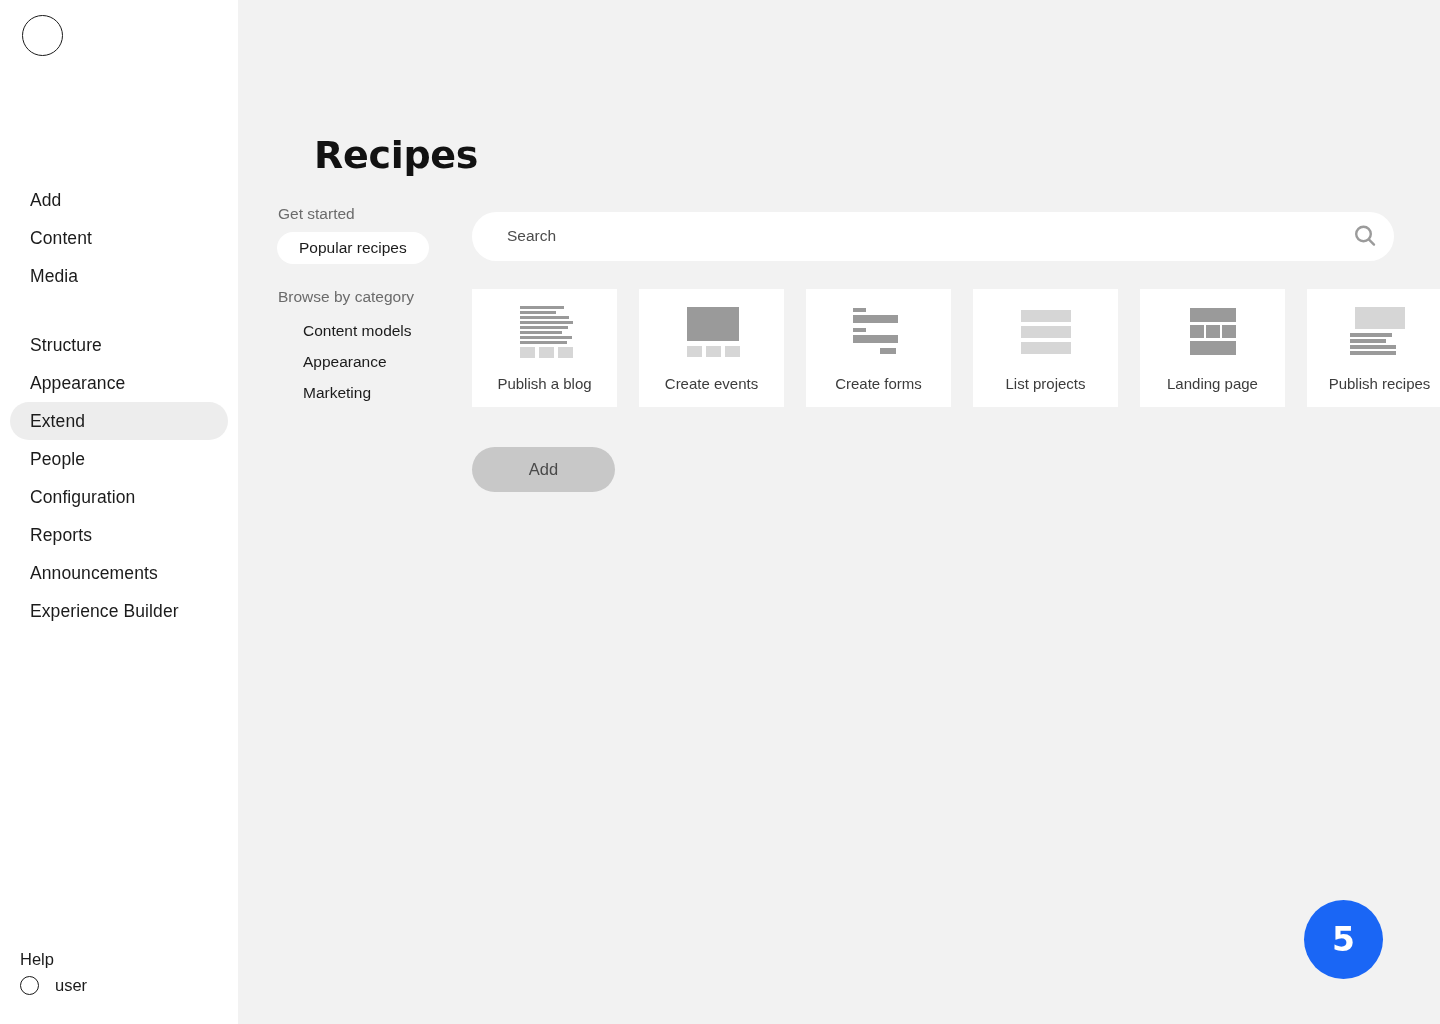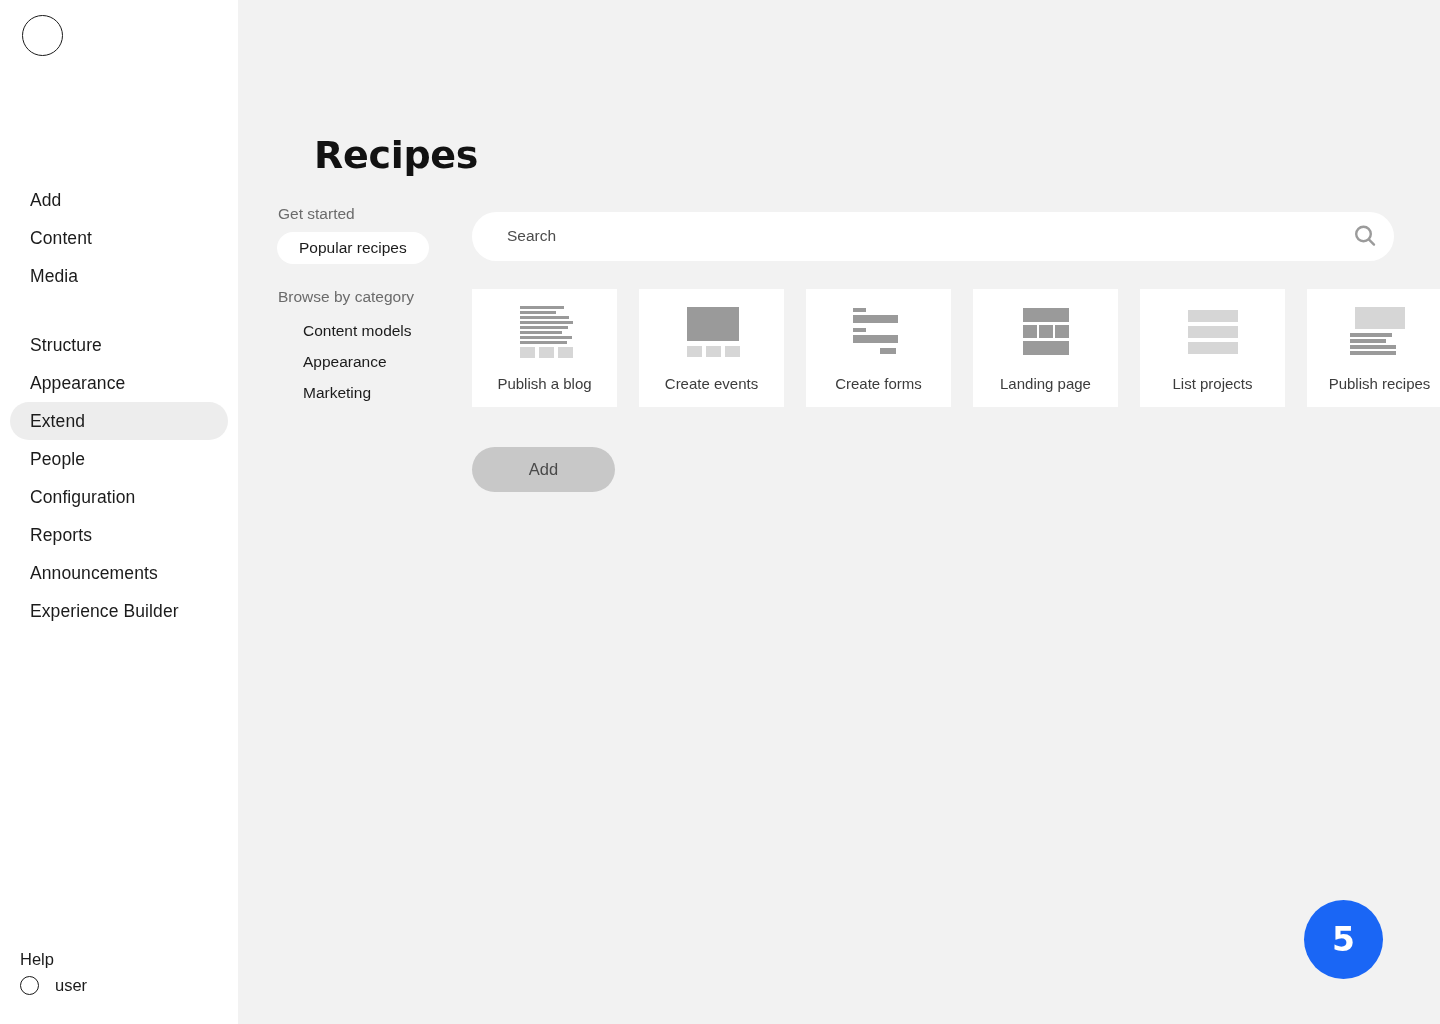--- a/index.html
+++ b/index.html
@@ -291,40 +291,40 @@
           <span class="bar" style="left:5px;  top:9px;  width:45px; height:8px;"></span>
           <span class="bar" style="left:5px;  top:22px; width:13px; height:4px;"></span>
           <span class="bar" style="left:5px;  top:29px; width:45px; height:8px;"></span>
           <span class="bar" style="left:32px; top:42px; width:16px; height:6px;"></span>
         </div>
         <div class="card-label">Create forms</div>
       </div>
 
       <div class="card">
         <div class="card-art">
+          <span class="bar-l" style="left:6px; top:4px;  width:50px; height:12px;"></span>
+          <span class="bar-l" style="left:6px; top:20px; width:50px; height:12px;"></span>
+          <span class="bar-l" style="left:6px; top:36px; width:50px; height:12px;"></span>
+        </div>
+        <div class="card-label">List projects</div>
+      </div>
+
+      <div class="card">
+        <div class="card-art">
           <span class="bar" style="left:8px;  top:2px;  width:46px; height:14px;"></span>
           <span class="bar" style="left:8px;  top:19px; width:14px; height:13px;"></span>
           <span class="bar" style="left:24px; top:19px; width:14px; height:13px;"></span>
           <span class="bar" style="left:40px; top:19px; width:14px; height:13px;"></span>
           <span class="bar" style="left:8px;  top:35px; width:46px; height:14px;"></span>
         </div>
         <div class="card-label">Landing page</div>
       </div>
 
       <div class="card">
         <div class="card-art">
-          <span class="bar-l" style="left:6px; top:4px;  width:50px; height:12px;"></span>
-          <span class="bar-l" style="left:6px; top:20px; width:50px; height:12px;"></span>
-          <span class="bar-l" style="left:6px; top:36px; width:50px; height:12px;"></span>
-        </div>
-        <div class="card-label">List projects</div>
-      </div>
-
-      <div class="card">
-        <div class="card-art">
           <span class="bar-l" style="left:6px; top:1px;  width:50px; height:22px;"></span>
           <span class="bar" style="left:1px; top:27px; width:42px; height:4px;"></span>
           <span class="bar" style="left:1px; top:33px; width:36px; height:4px;"></span>
           <span class="bar" style="left:1px; top:39px; width:46px; height:4px;"></span>
           <span class="bar" style="left:1px; top:45px; width:46px; height:4px;"></span>
         </div>
         <div class="card-label">Publish recipes</div>
       </div>
 
     </div>

